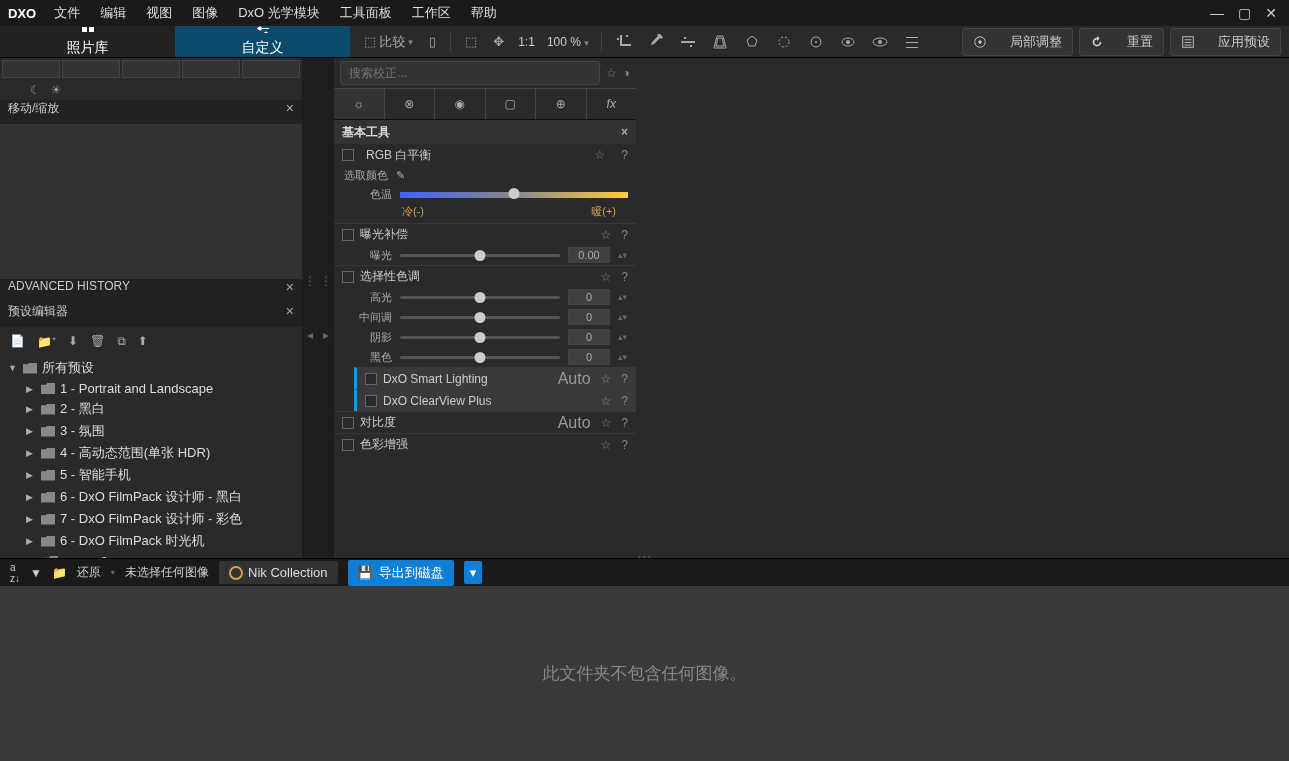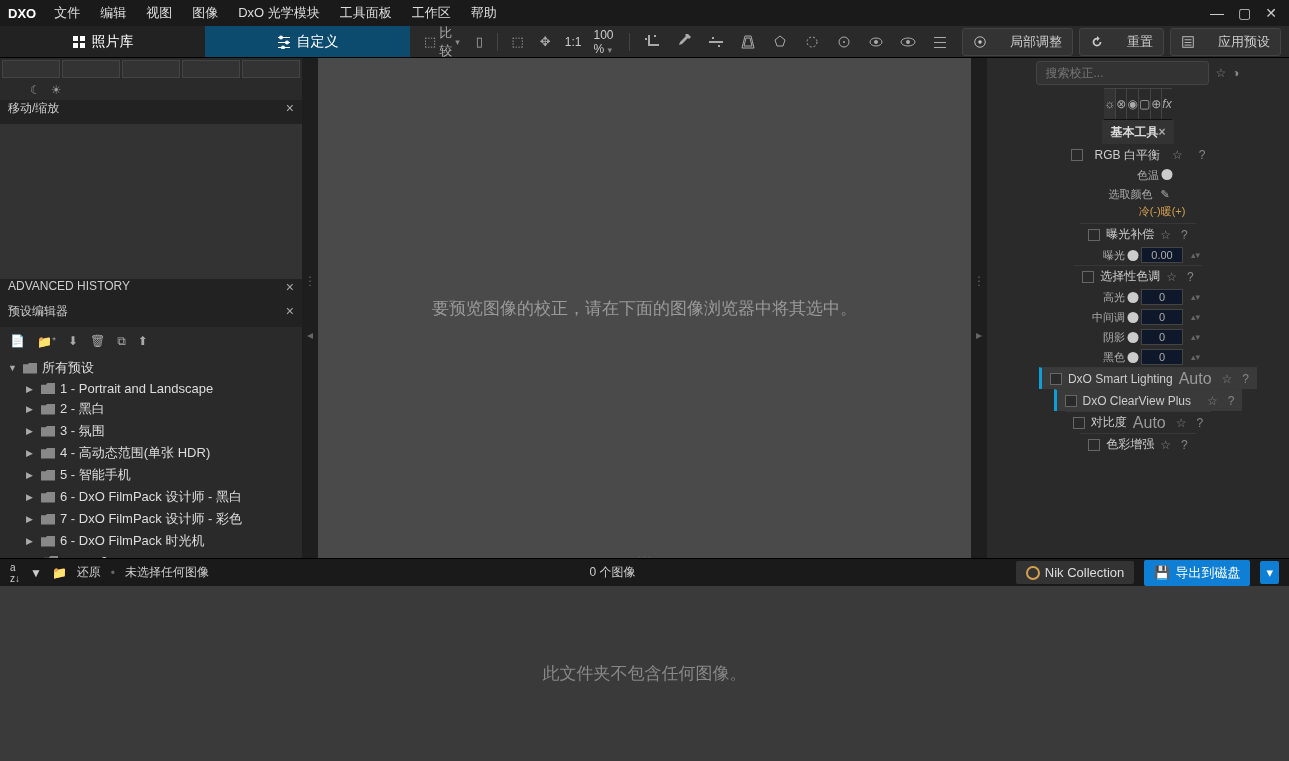--- a/index.html
+++ b/index.html
@@ -4,21 +4,21 @@
 <style>
 * { margin: 0; padding: 0; box-sizing: border-box; font-family: "Microsoft YaHei", Arial, sans-serif; }
 body { background: #2a2a2a; color: #ccc; font-size: 12px; width: 1289px; height: 761px; overflow: hidden; display: flex; flex-direction: column; }
 .menubar { height: 26px; background: #1a1a1a; display: flex; align-items: center; padding: 0 8px; gap: 0; }
 .logo { font-weight: bold; color: #fff; font-size: 13px; padding-right: 8px; }
 .menu-item { padding: 0 10px; color: #ddd; cursor: pointer; font-size: 13px; }
 .window-controls { margin-left: auto; display: flex; gap: 14px; font-size: 14px; color: #ccc; padding-right: 4px; }
 .window-controls span { cursor: pointer; }
 
 .tabbar { height: 32px; background: #1a1a1a; display: flex; align-items: stretch; border-bottom: 1px solid #000; }
-.tab { width: 205px; display: flex; align-items: center; justify-content: center; gap: 6px; font-size: 14px; color: #fff; cursor: pointer; }
+.tab { width: 175px; display: flex; align-items: center; justify-content: center; gap: 6px; font-size: 14px; color: #fff; cursor: pointer; flex-direction: column; }
 .tab.active { background: #0c4a6e; }
 .tab.inactive { background: #222; }
 .toolbar-mid { flex: 1; display: flex; align-items: center; gap: 4px; padding: 0 8px; background: #2a2a2a; }
 .tool-btn { padding: 4px 6px; color: #aaa; cursor: pointer; font-size: 13px; display: flex; align-items: center; gap: 3px; }
 .tool-btn svg { width: 16px; height: 16px; }
 .zoom-text { color: #ccc; font-size: 12px; padding: 0 4px; }
 .dropdown-arrow { font-size: 9px; color: #888; }
 .sep { width: 1px; height: 18px; background: #444; margin: 0 4px; }
 .right-buttons { display: flex; gap: 6px; padding-right: 8px; align-items: center; background: #2a2a2a; }
 .btn-pill { background: #333; border: 1px solid #444; padding: 4px 10px; border-radius: 3px; color: #ccc; cursor: pointer; display: flex; align-items: center; gap: 23px; font-size: 13px; }
@@ -42,41 +42,41 @@
 .tree-item.root { padding-left: 4px; }
 .tree-item.child { padding-left: 22px; }
 .tree-item.leaf { padding-left: 40px; }
 .tree-arrow { font-size: 9px; width: 10px; color: #aaa; }
 .folder-icon { width: 14px; height: 11px; background: #888; clip-path: polygon(0 15%, 35% 15%, 45% 0, 100% 0, 100% 100%, 0 100%); }
 
 .splitter-v { width: 16px; background: #1e1e1e; display: flex; flex-direction: column; align-items: center; justify-content: center; gap: 40px; color: #666; cursor: ew-resize; }
 
 .center-panel { flex: 1; background: #4a4a4a; display: flex; align-items: center; justify-content: center; color: #999; font-size: 17px; }
 
-.right-panel { width: 302px; background: #2a2a2a; display: flex; flex-direction: column; align-items: center; }
+.right-panel { width: 302px; background: #2a2a2a; display: flex; flex-direction: column; }
 .search-row { height: 30px; display: flex; align-items: center; padding: 4px 6px; gap: 6px; }
 .search-input { flex: 1; background: #333; border: 1px solid #444; color: #888; padding: 4px 8px; border-radius: 3px; font-size: 12px; }
 .icon-tabs { height: 32px; display: flex; border-top: 1px solid #444; border-bottom: 1px solid #111; }
 .icon-tab { flex: 1; display: flex; align-items: center; justify-content: center; cursor: pointer; color: #aaa; border-right: 1px solid #444; }
 .icon-tab:last-child { border-right: none; }
 .icon-tab.active { background: #333; }
 
 .section-header { height: 24px; background: #333; display: flex; align-items: center; padding: 0 8px; color: #ddd; font-weight: bold; justify-content: space-between; }
 .section-header .close { cursor: pointer; color: #aaa; }
 
 .prop-row { height: 22px; display: flex; align-items: center; padding: 0 8px; gap: 12px; color: #ccc; }
 .prop-row .star { margin-left: auto; color: #888; cursor: pointer; }
 .prop-row .help { color: #888; cursor: pointer; padding-left: 4px; }
 .checkbox { width: 12px; height: 12px; border: 1px solid #666; background: #2a2a2a; }
 
 .slider-row { display: flex; align-items: center; padding: 2px 8px 2px 20px; gap: 8px; color: #aaa; font-size: 11px; }
 .slider-label { width: 38px; text-align: right; }
 .slider-track { flex: 1; height: 3px; background: #555; position: relative; border-radius: 2px; }
 .slider-thumb { position: absolute; top: -4px; width: 11px; height: 11px; background: #ccc; border-radius: 50%; transform: translateX(-50%); }
-.slider-val { width: 42px; text-align: center; background: #0f172a; border: 1px solid #444; padding: 1px 2px; font-size: 11px; }
+.slider-val { width: 42px; text-align: center; background: #404040; border: 1px solid #444; padding: 1px 2px; font-size: 11px; }
 .slider-spin { width: 10px; color: #666; font-size: 9px; }
 
 .color-temp-track { flex: 1; height: 6px; background: linear-gradient(to right, #4060ff, #888 50%, #ffcc40); position: relative; }
 .temp-labels { display: flex; justify-content: space-between; padding: 0 20px 4px 68px; font-size: 11px; color: #d4a050; }
 
 .section-row { height: 22px; display: flex; align-items: center; padding: 0 8px; gap: 6px; color: #ccc; border-top: 1px solid #383838; }
 .section-row.hl { border-left: 3px solid #0f9fd6; background: #3a3a3a; margin-left: 20px; }
 .section-row .auto-tag { margin-left: auto; color: #999; font-size: 16px; }
 .section-row .star { color: #888; cursor: pointer; margin-left: 4px; }
 .section-row .help { color: #888; cursor: pointer; padding-left: 4px; }
@@ -316,23 +316,20 @@
           </div>
       </div>
     </div>
   </div>
 
   <div class="splitter-v">
       <span>⋮</span>
       <span>◂</span>
     </div>
 
-  <div class="center-panel">
-    <span>要预览图像的校正，请在下面的图像浏览器中将其选中。</span>
-  </div>
 
   <div class="splitter-v">
       <span>⋮</span>
       <span>▸</span>
     </div>
 
   <div class="right-panel">
     <div class="search-row">
       <input class="search-input" placeholder="搜索校正..." style="">
       <span style="color:#888">☆</span>
@@ -354,28 +351,28 @@
       <span class="close">×</span>
     </div>
 
     <div class="prop-row">
       <span class="checkbox"></span>
       <span>RGB 白平衡</span>
       <span class="star">☆</span>
       <span class="help">?</span>
     </div>
     <div class="slider-row">
+      <span style="width:auto;margin-left:-10px">选取颜色</span>
+      <span>✎</span>
+    </div>
+    <div class="slider-row">
       <span class="slider-label">色温</span>
       <div class="color-temp-track">
           <div class="slider-thumb" style="left:50%"></div>
         </div>
-    </div>
-    <div class="slider-row">
-      <span style="width:auto;margin-left:-10px">选取颜色</span>
-      <span>✎</span>
     </div>
     <div class="temp-labels">
       <span>冷(-)</span>
       <span>暖(+)</span>
     </div>
 
     <div class="section-row nostar">
       <span class="checkbox"></span>
       <span>曝光补偿</span>
       <span class="star">☆</span>
@@ -461,21 +458,20 @@
 
 <div class="bottom-bar-wrap">
 <div class="bottom-bar">
   <span class="dots">• • •</span>
   <span style="font-size:10px">a<br>z↓</span>
   <span>▼</span>
   <span>📁</span>
   <span>还原</span>
   <span style="color:#666">•</span>
   <span>未选择任何图像</span>
-  <span style="flex:1;text-align:center">0 个图像</span>
   <div class="btn-gray">
         <span class="nik-icon"></span>
         <span>Nik Collection</span>
       </div>
   <div class="btn-blue">
         <span>💾</span>
         <span>导出到磁盘</span>
       </div>
   <div class="btn-blue" style="padding:4px 6px">▾</div>
 </div>

